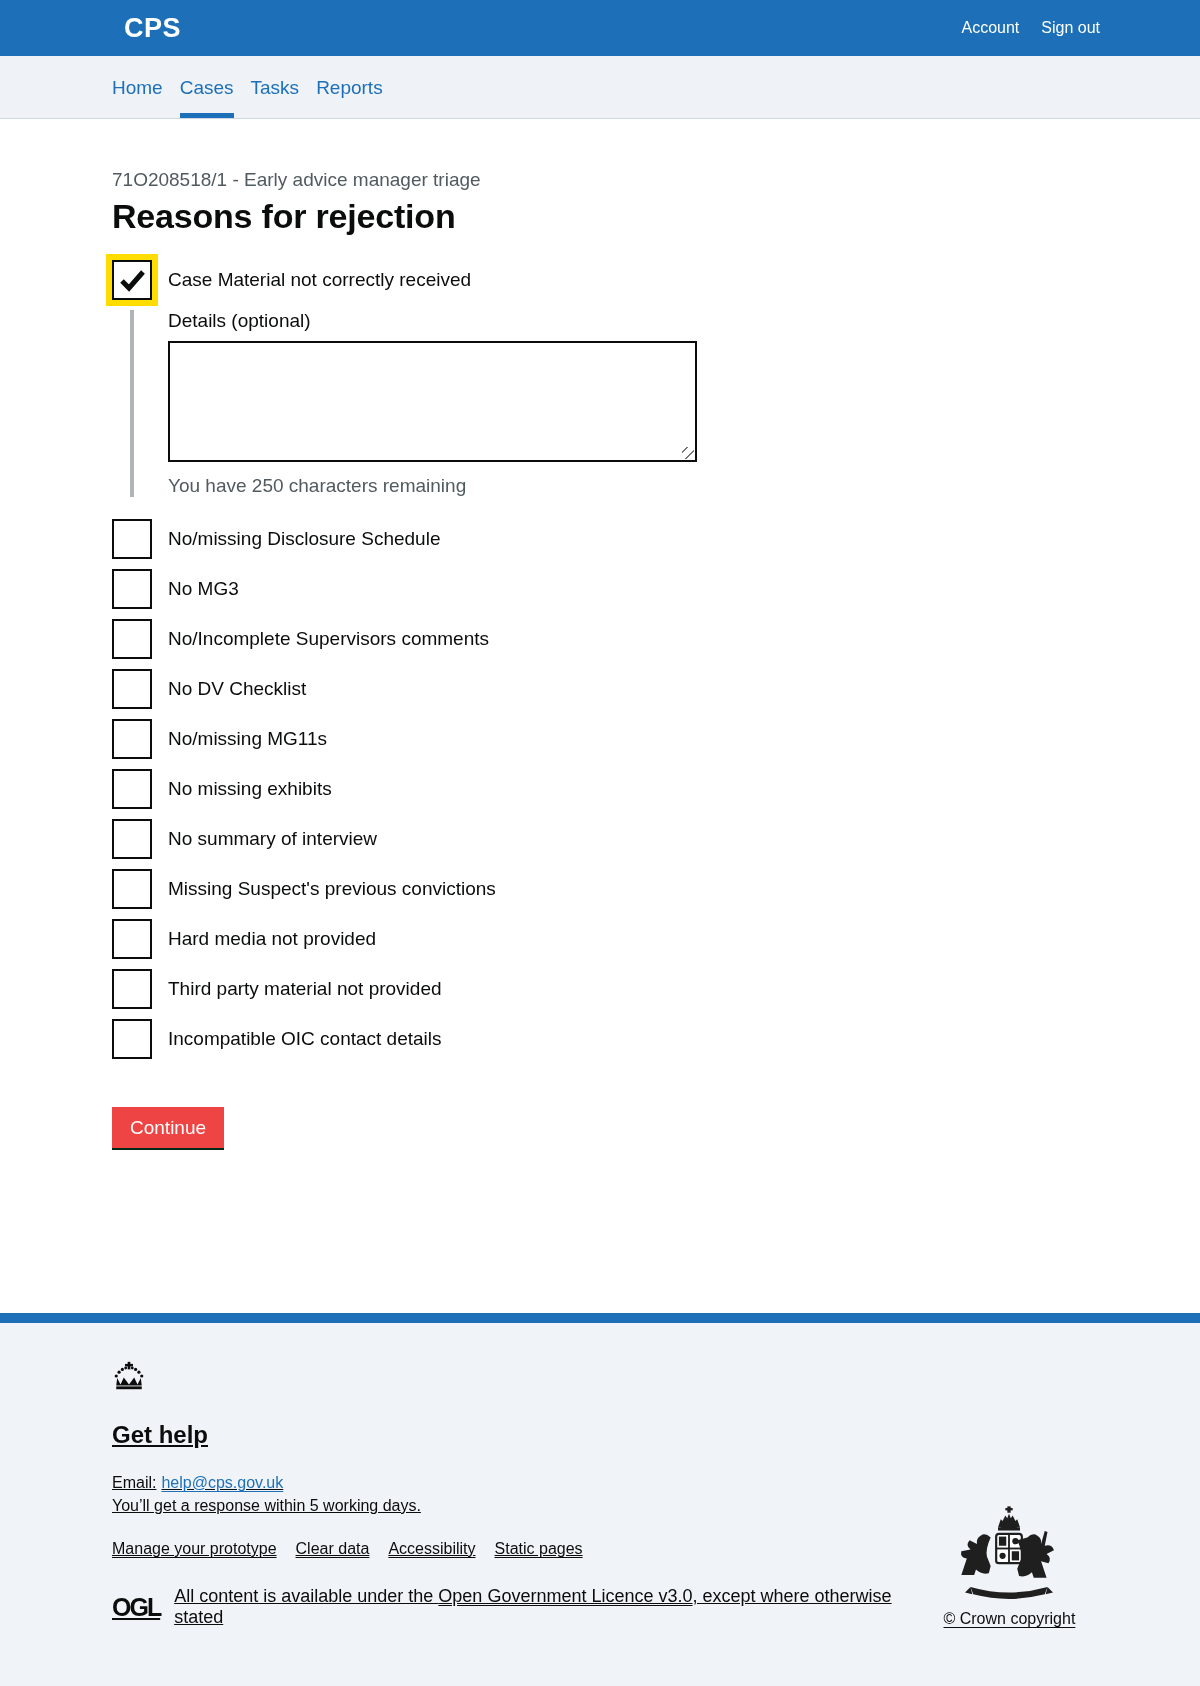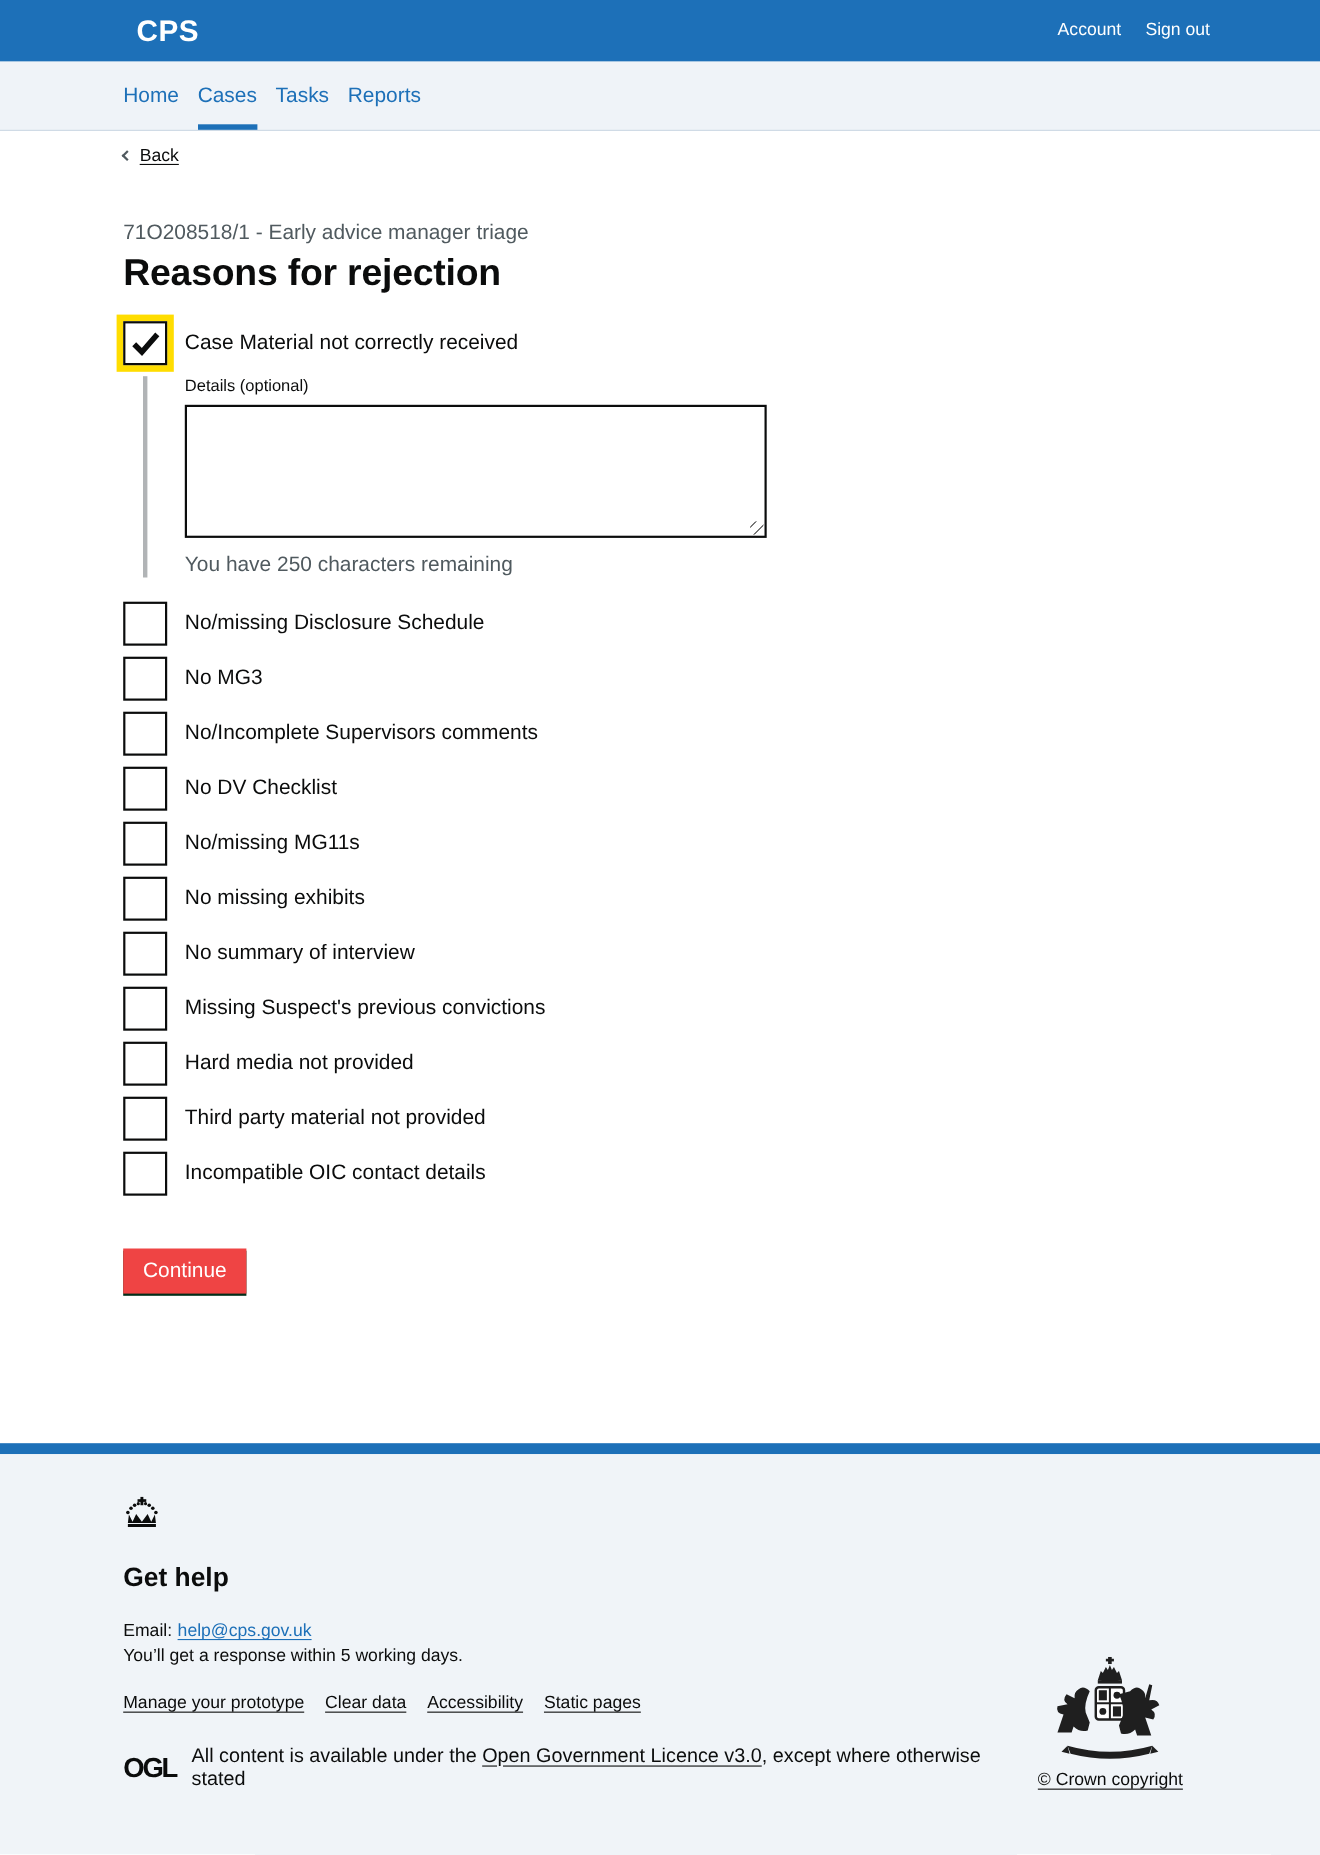--- a/index.html
+++ b/index.html
@@ -49,21 +49,21 @@
   }
   .checkbox-box.focused { box-shadow: 0 0 0 6px #ffdd00; }
   .checkbox-box svg { position: absolute; left: 5px; top: 6px; }
   .checkbox-label { margin-left: 16px; font-size: 19px; cursor: pointer; }
 
   .conditional {
     margin: 8px 0 22px 18px;
     border-left: 4px solid #b1b4b6;
     padding-left: 34px;
   }
-  .details-label { display: block; font-size: 15px; margin-bottom: 9px; }
+  .details-label { display: block; font-size: 19px; margin-bottom: 9px; }
   .textarea-wrap { position: relative; display: inline-block; }
   .details-textarea {
     width: 529px; height: 121px; border: 2px solid #0b0c0c; background: #fff;
     font-family: "Liberation Sans", sans-serif; font-size: 19px; padding: 5px; resize: none; display: block;
   }
   .resize-grip {
     position: absolute; right: 3px; bottom: 3px; width: 12px; height: 12px; pointer-events: none;
     background: repeating-linear-gradient(135deg, transparent 0 3px, #767676 3px 4.5px, transparent 4.5px 7px);
   }
   .char-hint { font-size: 19px; color: #505a5f; margin-top: 9px; }
@@ -73,21 +73,21 @@
     display: inline-block; margin-top: 38px; background: #ef4444; color: #ffffff;
     font-family: "Liberation Sans", sans-serif; font-size: 19px; border: 2px solid transparent;
     padding: 8px 16px 7px; box-shadow: 0 2px 0 #002d18; cursor: pointer;
   }
 
   main { flex: 1; }
 
   
   .footer-bar { height: 10px; background: #1d70b8; }
   .app-footer { background: #f0f4f8; padding: 38px 0 58px; }
-  .footer-cols { display: flex; justify-content: center; align-items: flex-end; }
+  .footer-cols { display: flex; justify-content: center; align-items: flex-end; text-decoration: underline; }
   .footer-crown { margin-bottom: 26px; }
   .footer-heading { font-size: 24px; font-weight: bold; margin: 0 0 24px; }
   .footer-line { font-size: 16px; line-height: 1.25; }
   .footer-line a { color: #1d70b8; text-decoration: underline; text-underline-offset: 3px; }
   .email-label { margin-right: 5px; }
   .response-line { margin-top: 3px; margin-bottom: 24px; }
   .footer-links { display: flex; gap: 19px; margin-bottom: 28px; }
   .footer-links a { color: #0b0c0c; font-size: 16px; text-decoration: underline; text-underline-offset: 3px; }
   .ogl-line { display: flex; align-items: center; gap: 14px; }
   .ogl-logo { font-size: 25px; font-weight: 900; letter-spacing: -2px; line-height: 1; }
@@ -115,23 +115,20 @@
   <div class="width-container topnav-inner">
     <a href="#">Home</a>
     <a href="#" class="active">Cases</a>
     <a href="#">Tasks</a>
     <a href="#">Reports</a>
   </div>
 </nav>
 
 <main>
   <div class="width-container">
-    <div class="back-link-row">
-      <span class="back-chevron"></span><a href="#" class="back-link">Back</a>
-    </div>
 
     <p class="caption">71O208518/1 - Early advice manager triage</p>
     <h1 class="page-title">Reasons for rejection</h1>
 
     
     <div class="checkbox-item">
       <div class="checkbox-box focused" role="checkbox" aria-checked="true">
         <svg width="27" height="25" viewBox="0 0 27 25">
           <path d="M3 13 L10 20 L24 4" stroke="#0b0c0c" stroke-width="5" fill="none"></path>
         </svg>

